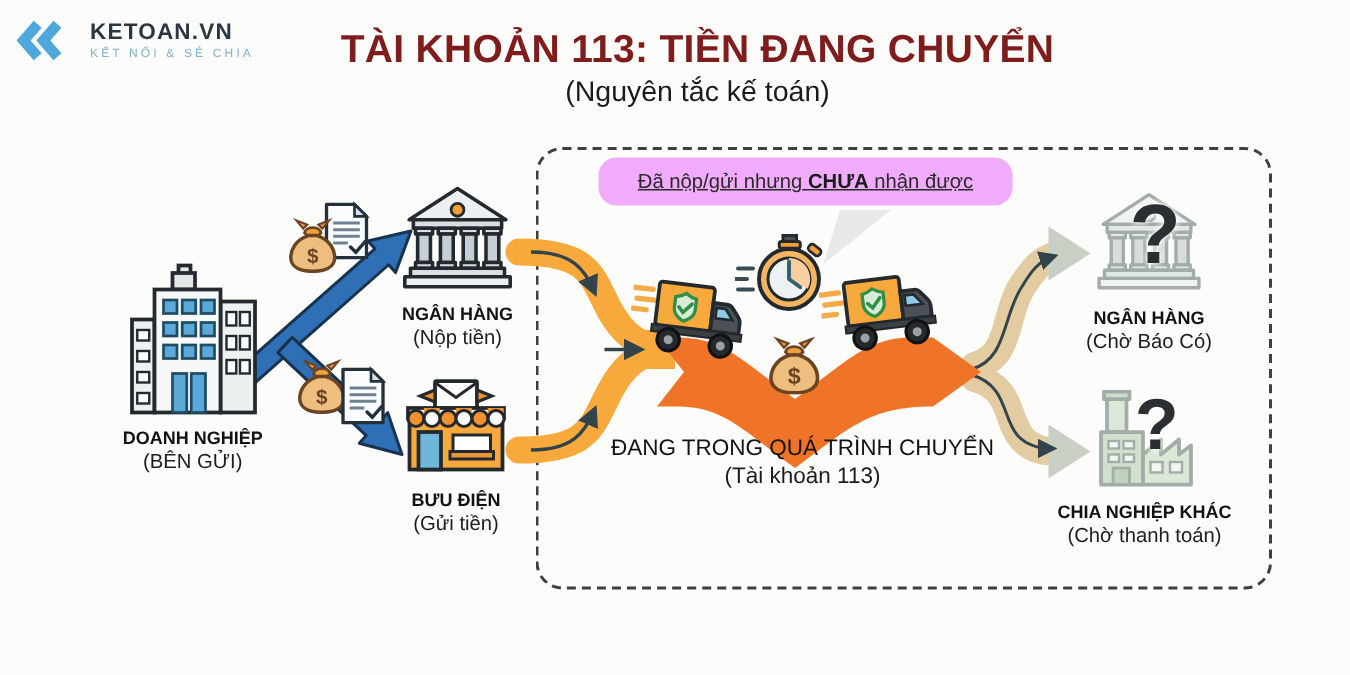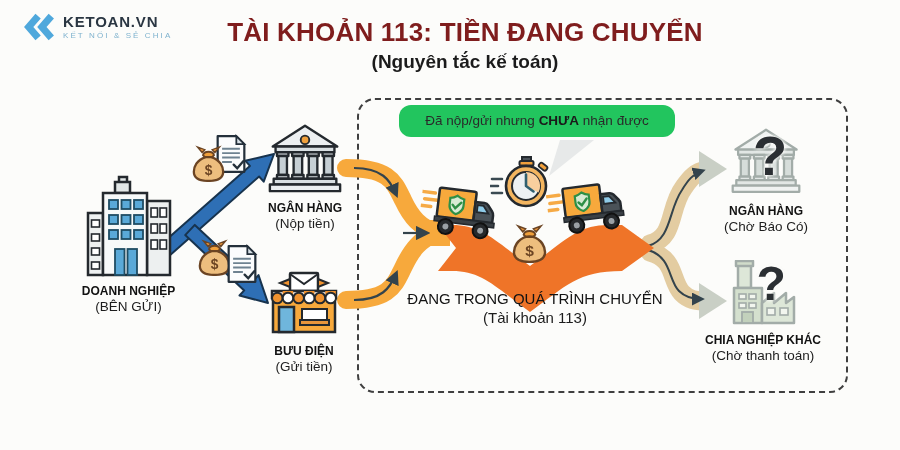--- a/index.html
+++ b/index.html
@@ -1,48 +1,48 @@
 <!DOCTYPE html>
 <html><head>
 <meta charset="utf-8">
 <style>
   html,body{margin:0;padding:0;background:#e9e9e9;}
   .stage{
     position:relative;width:900px;height:450px;background:#FCFCFA;overflow:hidden;
     font-family:"Liberation Sans","DejaVu Sans",sans-serif;color:#141414;
   }
   
-  .logo{position:absolute;left:24px;top:12px;display:flex;align-items:center;gap:7px;}
+  .logo{position:absolute;left:11px;top:12px;display:flex;align-items:center;gap:17px;}
   .logo-text{display:flex;flex-direction:column;line-height:1;}
   .logo-brand{font-weight:700;font-size:15px;letter-spacing:.8px;color:#2A3642;}
   .logo-tag{font-size:8px;letter-spacing:2.1px;color:#7FB2CE;margin-top:3px;}
   
   .headerblk{position:absolute;left:30px;top:17px;width:870px;text-align:center;}
   .title{font-size:26px;font-weight:700;letter-spacing:.2px;color:#7f1d1d;}
-  .subtitle{font-size:19px;font-weight:700;color:#1b1b1b;margin-top:3px;}
+  .subtitle{font-size:19px;font-weight:400;color:#1b1b1b;margin-top:3px;}
   
   .dashedbox{position:absolute;left:357px;top:98px;width:487px;height:291px;
     border:2px dashed #3F3F3F;border-radius:18px;z-index:1;}
   
   .flow{position:absolute;left:0;top:0;z-index:2;}
   
   .node{position:absolute;display:flex;flex-direction:column;align-items:center;text-align:center;z-index:3;}
   .icon-wrap{position:relative;}
   .nlabel{font-weight:700;font-size:12px;color:#121212;margin-top:3px;white-space:nowrap;}
   .nsub{font-size:13.5px;color:#1d1d1d;margin-top:1px;white-space:nowrap;}
   .qmark{position:absolute;font-weight:700;color:#2B2F33;
     text-shadow:0 0 4px rgba(252,252,250,.95),0 0 4px rgba(252,252,250,.95);}
   .qmark.bankq{font-size:56px;top:2px;left:50%;transform:translateX(-38%);}
   .qmark.factq{font-size:48px;top:-4px;left:62%;transform:translateX(-50%);}
   
   .fl{position:absolute;z-index:3;}
   
   .bubble{position:absolute;left:399px;top:105px;width:268px;z-index:4;
-    background:#22c55e;border-radius:12px;padding:6px 4px 7px;text-align:center;
-    font-size:13.5px;line-height:1.42;color:#2A2A2A;}
+    background:#f0abfc;border-radius:12px;padding:6px 4px 7px;text-align:center;
+    font-size:13.5px;line-height:1.42;color:#2A2A2A;text-decoration:underline;}
   .bubble b{font-weight:700;color:#1a1a1a;}
   
   .transit-label{position:absolute;left:385px;top:290px;width:300px;text-align:center;z-index:3;}
   .transit-label .l1{font-weight:400;font-size:15px;color:#131313;}
   .transit-label .l2{font-size:15px;color:#1c1c1c;margin-top:2px;}
   .footer{position:absolute;left:407px;top:391px;width:380px;text-align:center;
     font-size:15px;line-height:1.45;color:#2F2F2F;z-index:3;}
 </style>
 </head>
 <body>
@@ -198,21 +198,21 @@
             <rect x="58.5" y="59" width="12" height="4" fill="#D9DFE2"></rect>
           <rect x="7" y="63" width="66" height="6" fill="#D9DFE2"></rect>
           <rect x="3" y="69" width="74" height="7" fill="#ECEFF1"></rect>
         </g>
       </svg>
     </div>
     <div class="nlabel">NGÂN HÀNG</div>
     <div class="nsub">(Nộp tiền)</div>
   </div>
 
-  <div class="node" style="left:239px;top:271px;width:130px;">
+  <div class="node" style="left:239px;top:252px;width:130px;">
     <div class="icon-wrap">
       <svg width="70" height="66" viewBox="0 0 70 66">
         <rect x="4" y="27" width="62" height="34" fill="#F7A93C" stroke="#24292E" stroke-width="2.5"></rect>
         <rect x="21" y="2" width="28" height="18" rx="1" fill="#FFFFFF" stroke="#24292E" stroke-width="2.5"></rect>
         <path d="M21,3 L35,13 L49,3" fill="none" stroke="#24292E" stroke-width="2"></path>
         <path d="M21,8 L11,12 L21,16 Z" fill="#F0922E" stroke="#24292E" stroke-width="2"></path>
         <path d="M49,8 L59,12 L49,16 Z" fill="#F0922E" stroke="#24292E" stroke-width="2"></path>
         <rect x="3" y="20" width="64" height="7" fill="#FFFFFF" stroke="#24292E" stroke-width="2.5"></rect>
         <rect x="13.6" y="20" width="10.6" height="7" fill="#F0922E"></rect>
         <rect x="34.9" y="20" width="10.6" height="7" fill="#F0922E"></rect>

